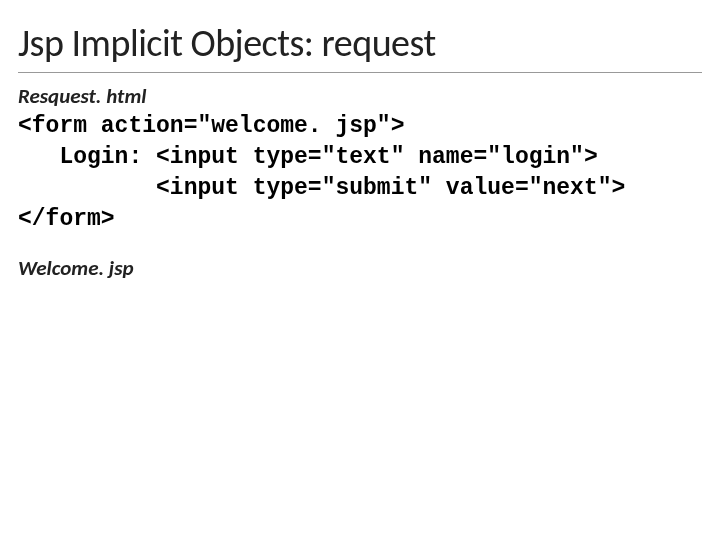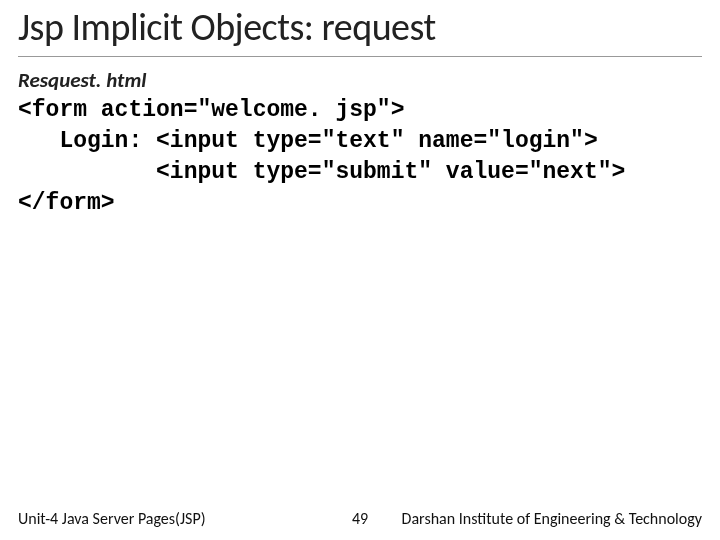--- a/index.html
+++ b/index.html
@@ -1,21 +1,21 @@
 <!DOCTYPE html>
 <html><head>
 <meta charset="utf-8">
 <style>
   * { margin: 0; padding: 0; box-sizing: border-box; }
   html, body { width: 720px; height: 540px; background: #fff; font-family: Calibri, "Segoe UI", sans-serif; }
   .slide {
     width: 720px;
     height: 540px;
     position: relative;
-    padding: 4px 18px 0 18px;
+    padding: 20px 18px 0 18px;
   }
   .title {
     font-size: 38px;
     font-weight: 400;
     color: #222;
     border-bottom: 1.5px solid #999;
     padding-bottom: 6px;
     margin-bottom: 10px;
     letter-spacing: -0.5px;
   }
@@ -62,21 +62,17 @@
 
   <div class="block1">
     <div class="subhead">Resquest. html</div>
     <div class="code">&lt;form action="welcome. jsp"&gt;
    Login: &lt;input type="text" name="login"&gt;
           &lt;input type="submit" value="next"&gt;
 &lt;/form&gt;</div>
   </div>
 
   <div class="block2">
+    <div class="subhead">Welcome. jsp</div>
   </div>
 
-  <div class="footer">
-    <div class="footer-left">Unit-4 Java Server Pages(JSP)</div>
-    <div class="footer-center">49</div>
-    <div class="footer-right">Darshan Institute of Engineering &amp; Technology</div>
-  </div>
 
 </div>
 
 </body></html>

